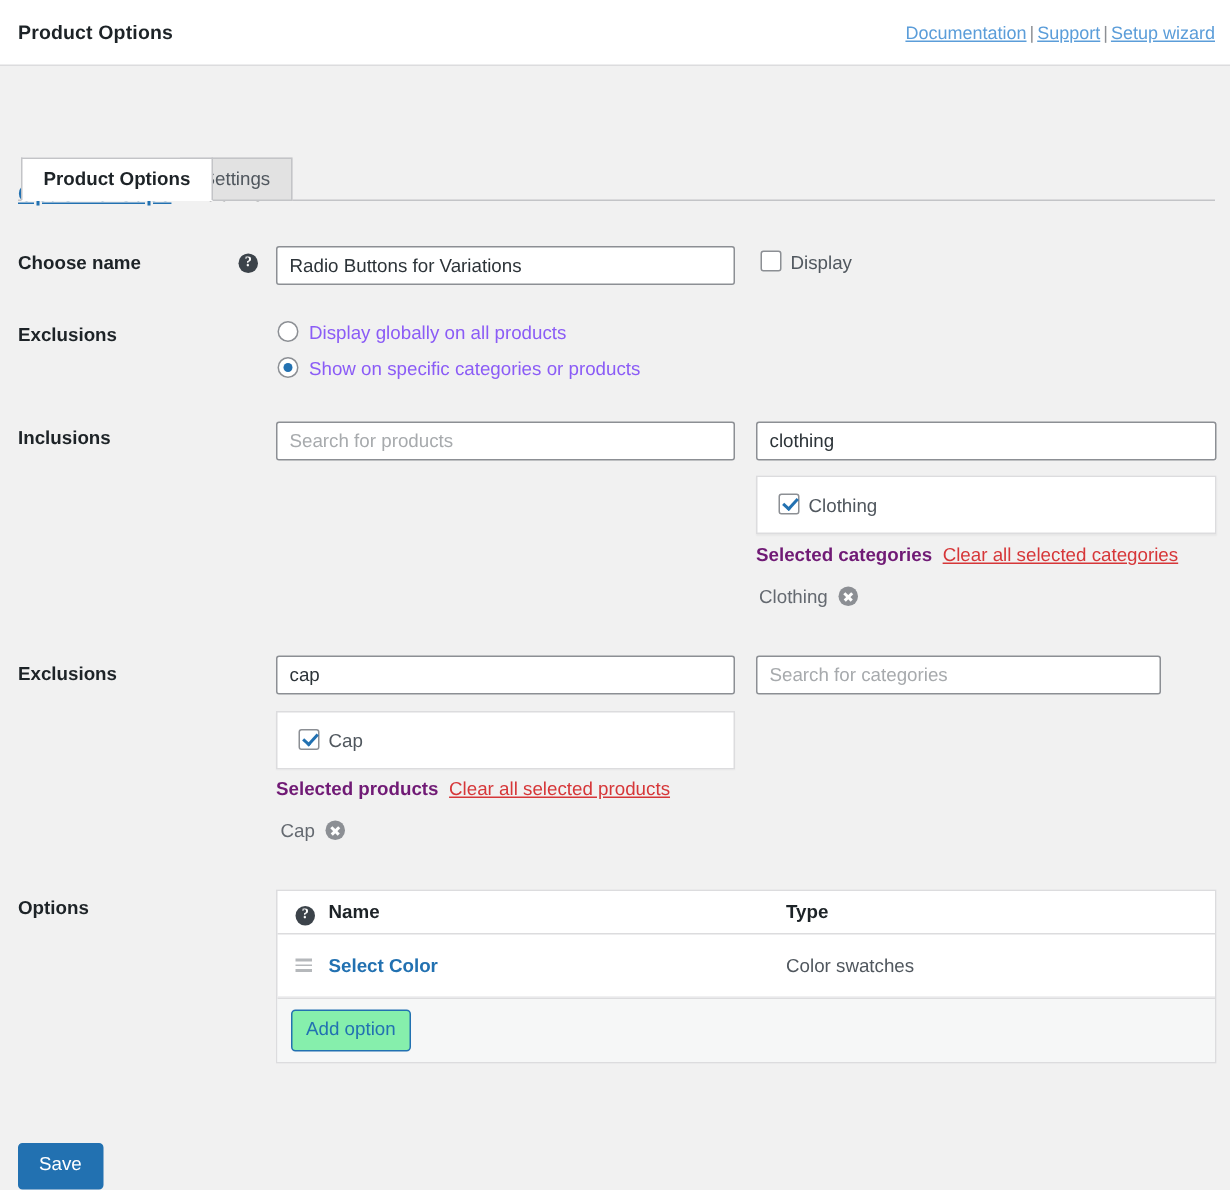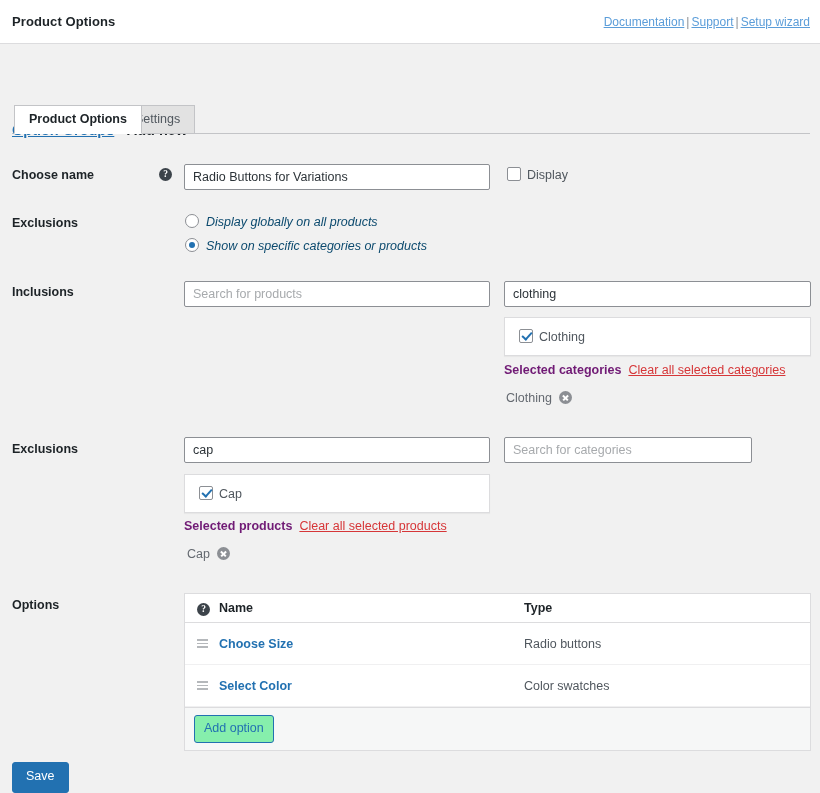--- a/index.html
+++ b/index.html
@@ -117,21 +117,21 @@
   
   .rd {
     display: inline-block; width: 14px; height: 14px; vertical-align: -2px;
     border: 1px solid #8c8f94; border-radius: 50%; background: #fff;
     position: relative;
   }
   .rd.on::after {
     content: ""; position: absolute; left: 3px; top: 3px;
     width: 6px; height: 6px; border-radius: 50%; background: #2271b1;
   }
-  .rd-label { font-size: 12.5px; color: #0c4a6e; padding-left: 7px; font-style: italic; }
+  .rd-label { font-size: 12.5px; color: #8b5cf6; padding-left: 7px; }
 
   
   .results {
     position: absolute; background: #fff;
     border: 1px solid #dcdcde;
     box-shadow: 0 1px 1px rgba(0,0,0,.04);
   }
   .result-item { padding: 11px 14px; font-size: 12.5px; }
 
   .sel-head { position: absolute; font-size: 12.5px; }
@@ -252,21 +252,21 @@
   <div class="sel-head" style="left:504px;top:272px;">
     <b>Selected categories</b><a href="#">Clear all selected categories</a>
   </div>
 
   <div class="chip" style="left:506px;top:300px;">
     <span>Clothing</span><span class="x"></span>
   </div>
 
   <div class="row-label" style="top:351px;">Exclusions</div>
   <input class="txt" style="left: 184px; top: 346px; width: 306px;" value="cap">
-  <input class="txt" style="left: 504px; top: 346px; width: 248px;" placeholder="Search for categories">
+  <input class="txt" style="left: 504px; top: 346px; width: 270px;" placeholder="Search for categories">
 
   <div class="results" style="left:184px;top:383px;width:306px;">
     <div class="result-item">
       <span class="cb checked"></span><span class="cb-label">Cap</span>
     </div>
   </div>
 
   <div class="sel-head" style="left:184px;top:428px;">
     <b>Selected products</b><a href="#">Clear all selected products</a>
   </div>
@@ -279,31 +279,20 @@
 
   <div class="table" style="top:502px;">
     <div class="thead">
       <div class="th-handle">
         <span class="help-icon">?</span>
       </div>
       <div class="th-name">Name</div>
       <div class="th-type">Type</div>
     </div>
 
-    <div class="trow">
-      <div class="handle">
-        <span></span>
-          <span></span>
-          <span></span>
-      </div>
-      <div class="td-name">
-        <a href="#">Choose Size</a>
-      </div>
-      <div class="td-type">Radio buttons</div>
-    </div>
 
     <div class="trow">
       <div class="handle">
         <span></span>
           <span></span>
           <span></span>
       </div>
       <div class="td-name">
         <a href="#">Select Color</a>
       </div>

